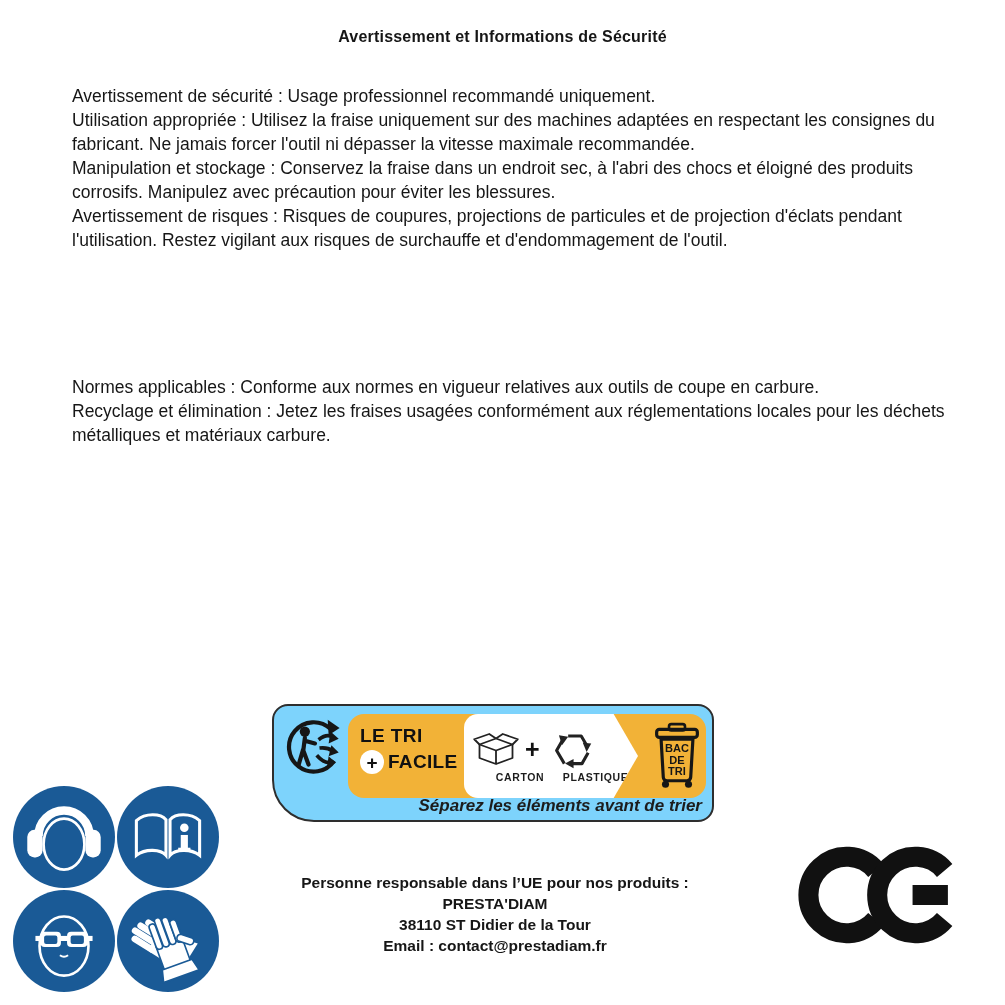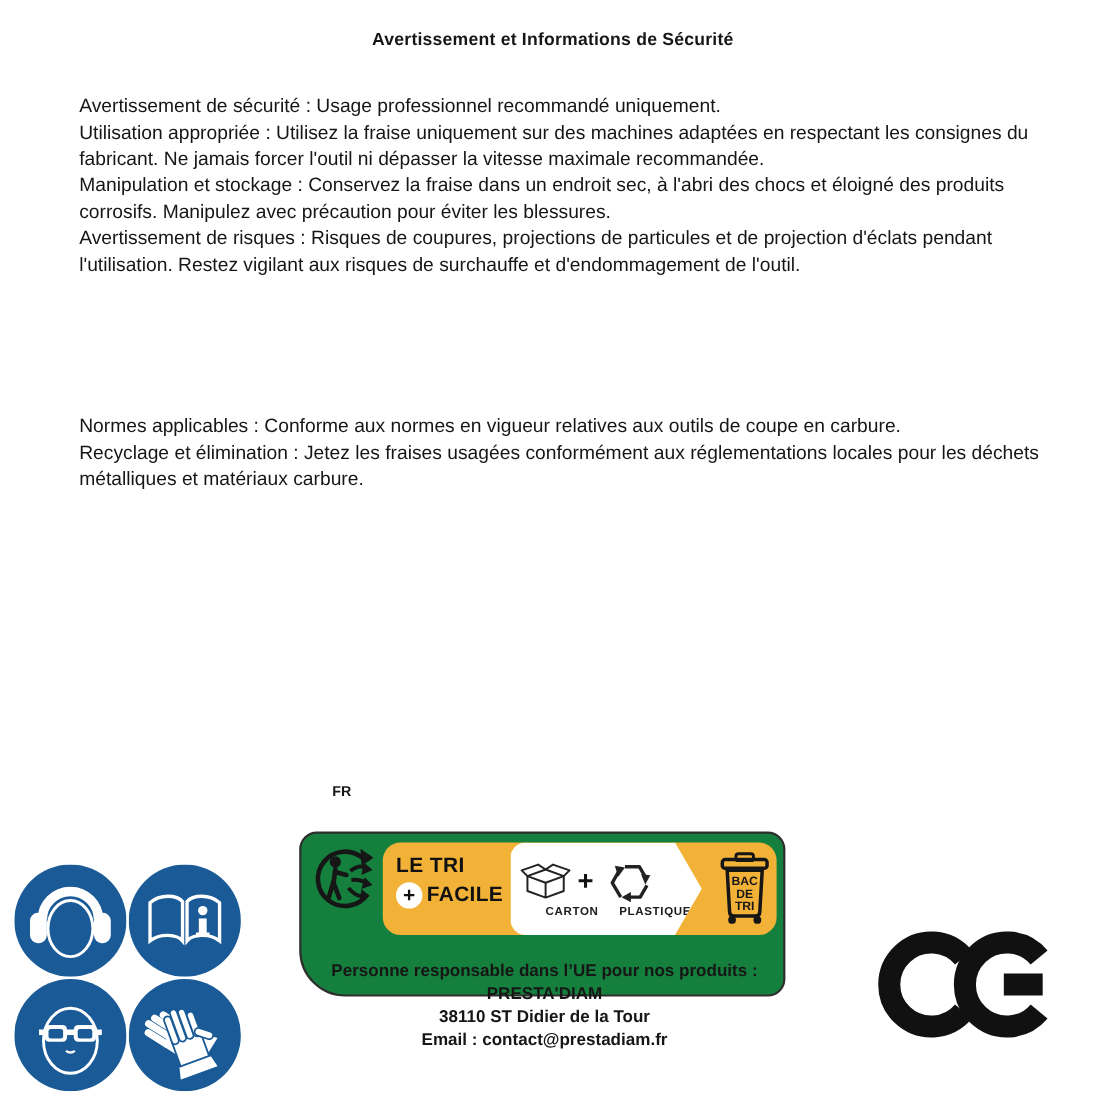--- a/index.html
+++ b/index.html
@@ -29,22 +29,22 @@
   .ppe{position:absolute;width:102px;height:102px;}
   .ppe svg{width:100%;height:100%;display:block;}
   #ppe-ear{left:0;top:0;}
   #ppe-book{left:104px;top:0;}
   #ppe-goggles{left:0;top:104px;}
   #ppe-gloves{left:104px;top:104px;}
 
   
   .fr-tag{position:absolute;left:270px;top:712px;font-size:13px;font-weight:bold;padding-left:32px;}
   .tri-label{
-    position:absolute;left:272px;top:756px;width:442px;height:150px;
-    background:#15803d;border:2px solid #2e2e2e;box-sizing:border-box;
+    position:absolute;left:272px;top:704px;width:442px;height:118px;
+    background:#7dd3fc;border:2px solid #2e2e2e;box-sizing:border-box;
     border-radius:16px 16px 16px 42px;
   }
   .triman{position:absolute;left:8px;top:10px;width:64px;height:64px;}
   .yellow-band{
     position:absolute;left:74px;top:8px;width:358px;height:84px;
     background:var(--yellow);border-radius:16px;
   }
   .headline{position:absolute;left:12px;top:11px;width:108px;}
   .headline .l1{font-size:19px;font-weight:800;letter-spacing:.4px;line-height:22px;color:#111;}
   .headline .l2{display:flex;align-items:center;margin-top:3px;}
@@ -229,20 +229,21 @@
           <path d="M8 18 L10.5 61 q0.3 4 4.3 4 h22.4 q4 0 4.3 -4 L44 18 Z" fill="none" stroke="#161616" stroke-width="3.6"></path>
           <circle cx="13" cy="69" r="4" fill="#161616"></circle>
           <circle cx="39" cy="69" r="4" fill="#161616"></circle>
           <text x="26" y="33" text-anchor="middle" font-size="12.5" fill="#161616">BAC</text>
           <text x="26" y="46" text-anchor="middle" font-size="12.5" fill="#161616">DE</text>
           <text x="26" y="59" text-anchor="middle" font-size="12.5" fill="#161616">TRI</text>
         </svg>
       </div>
     </div>
 
+    <div class="tagline">Séparez les éléments avant de trier</div>
   </div>
 
   <div class="responsible">
     <div>Personne responsable dans l’UE pour nos produits :</div>
     <div>PRESTA'DIAM</div>
     <div>38110 ST Didier de la Tour</div>
     <div>Email : contact@prestadiam.fr</div>
   </div>
 
   <div class="ce">

